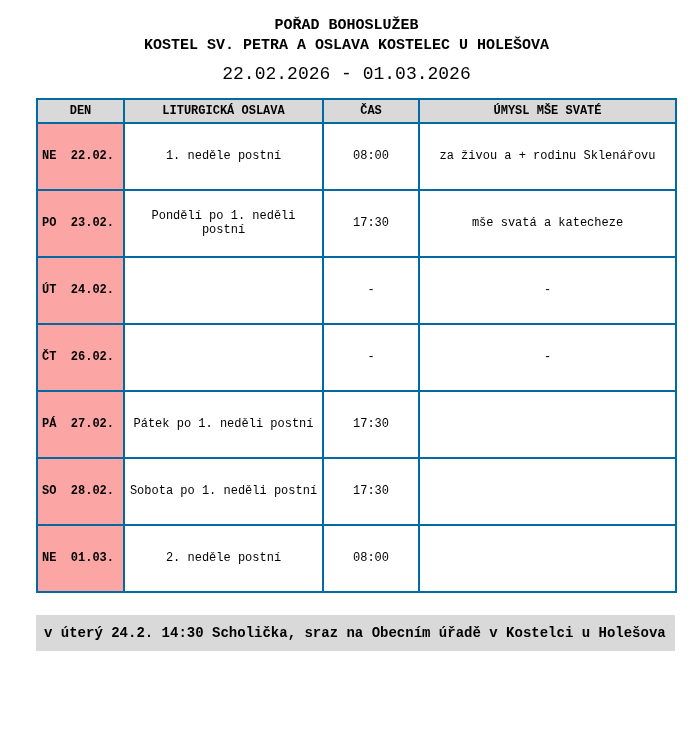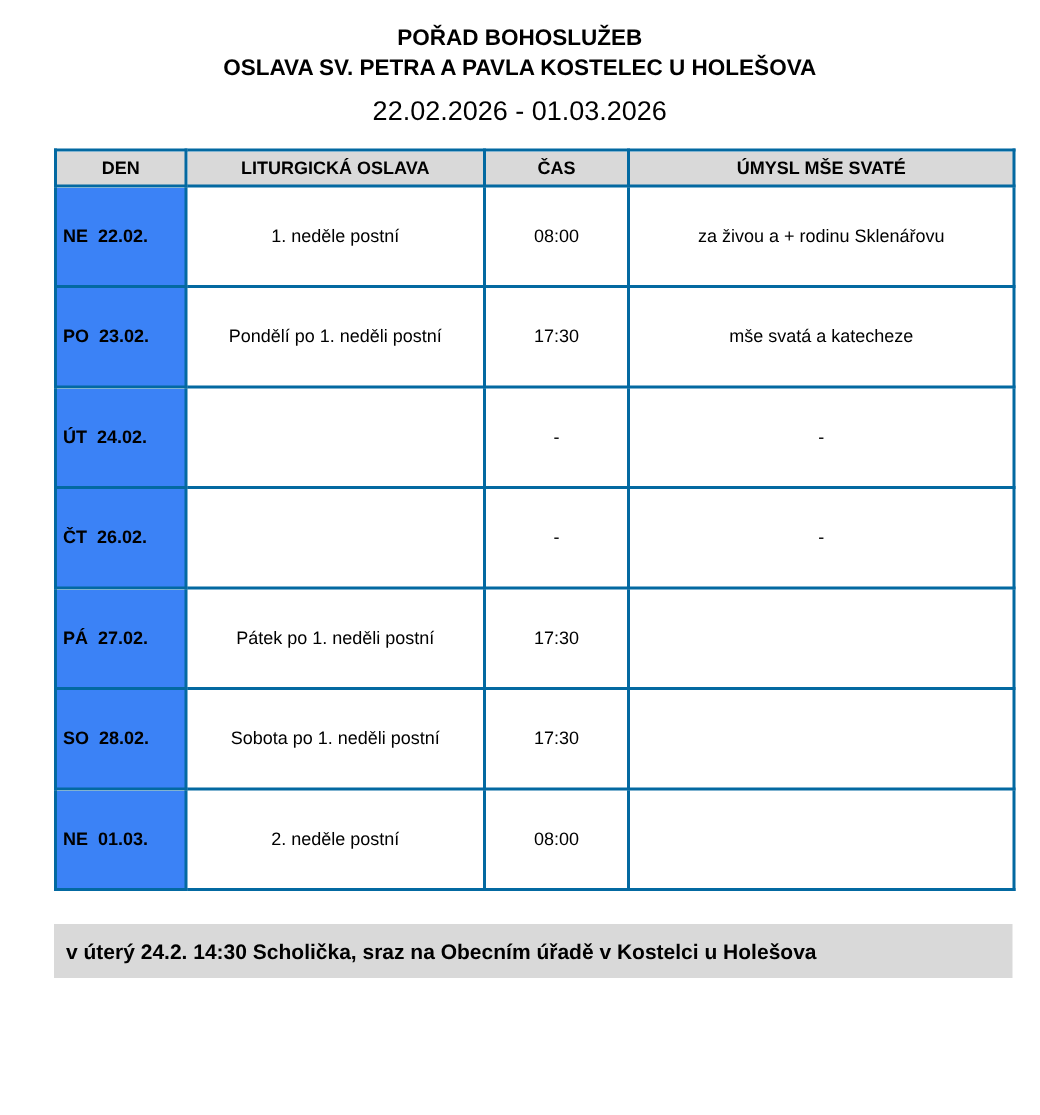--- a/index.html
+++ b/index.html
@@ -7,20 +7,21 @@
     padding: 0;
     background: #ffffff;
     font-family: "Liberation Sans", sans-serif;
     color: #000000;
   }
   .page {
     width: 693px;
     height: 743px;
     position: relative;
     box-sizing: border-box;
+    font-family: Liberation Mono, monospace;
   }
   .titles {
     text-align: center;
     padding-top: 16px;
   }
   .title-line {
     font-size: 15px;
     font-weight: bold;
     line-height: 1.35;
   }
@@ -47,21 +48,21 @@
     height: 22px;
     font-weight: bold;
     text-align: center;
   }
   col.c-den { width: 87px; }
   col.c-oslava { width: 199px; }
   col.c-cas { width: 96px; }
   col.c-umysl { width: 257px; }
   tr.data-row { height: 67px; }
   td.den-cell {
-    background: #3b82f6;
+    background: #fca5a5;
     font-weight: bold;
     text-align: left;
     padding-left: 6px;
     white-space: pre;
   }
   td.center-cell {
     text-align: center;
   }
   .footer-note {
     width: 639px;
@@ -73,21 +74,21 @@
     box-sizing: border-box;
   }
 </style>
 </head>
 <body>
 
 <div class="page">
 
   <div class="titles">
     <div class="title-line">POŘAD BOHOSLUŽEB</div>
-    <div class="title-line">OSLAVA SV. PETRA A PAVLA KOSTELEC U HOLEŠOVA</div>
+    <div class="title-line">KOSTEL SV. PETRA A OSLAVA KOSTELEC U HOLEŠOVA</div>
     <div class="date-range">22.02.2026 - 01.03.2026</div>
   </div>
 
   <table class="schedule">
     <colgroup>
       <col class="c-den">
       <col class="c-oslava">
       <col class="c-cas">
       <col class="c-umysl">
     </colgroup>

